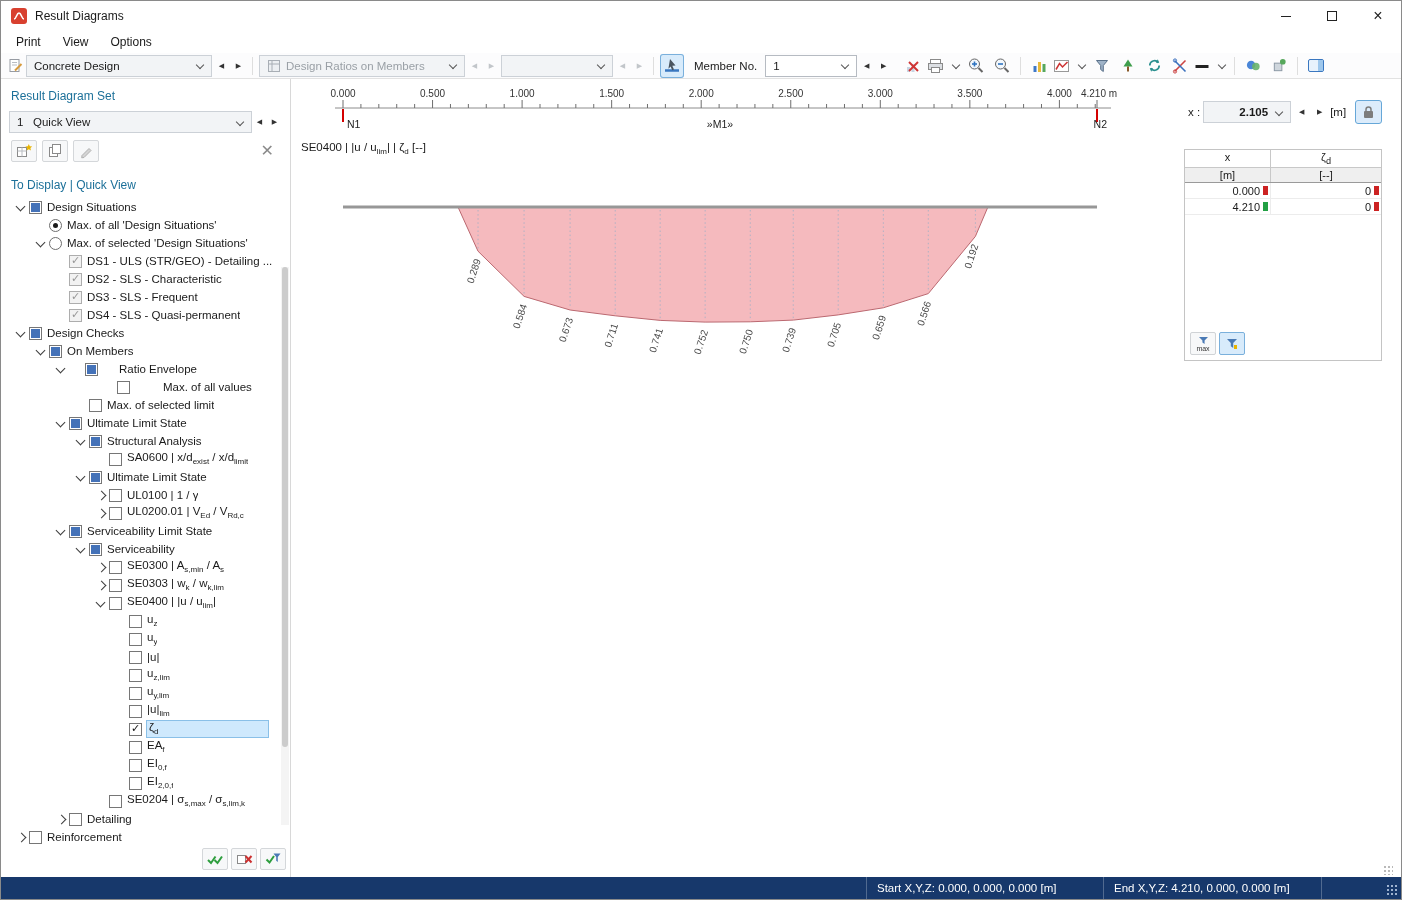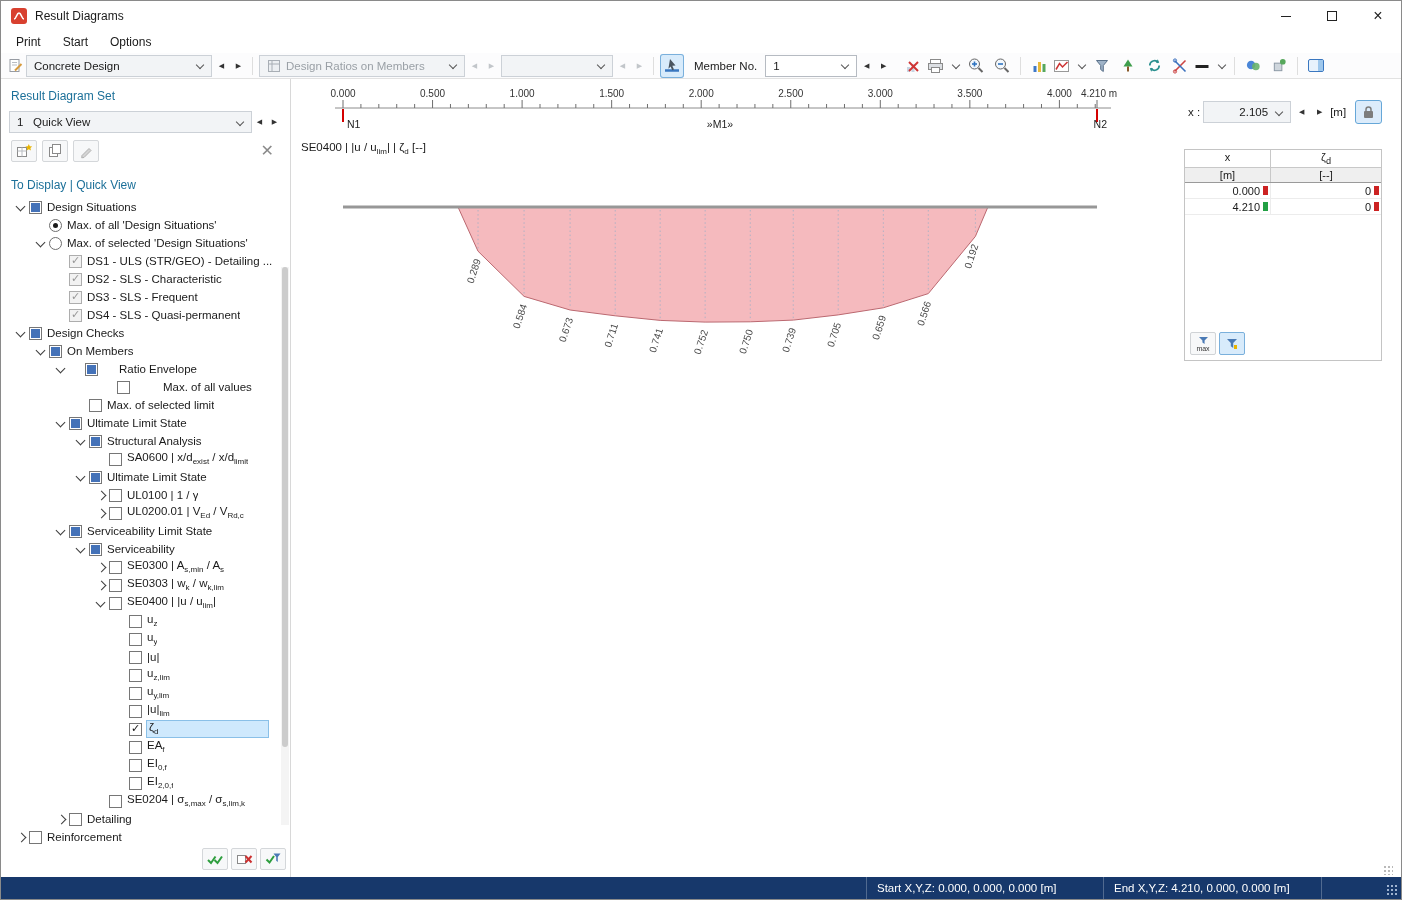--- a/index.html
+++ b/index.html
@@ -66,21 +66,21 @@
   .panel-bottom-btns{position:absolute;left:201px;bottom:7px;display:flex;gap:3px;}
 
   
   .main{flex:1;position:relative;background:#fff;overflow:hidden;}
   svg{font-family:"Liberation Sans","DejaVu Sans",sans-serif;}
   #draw{position:absolute;left:0;top:0;}
   .diagram-title{position:absolute;left:10px;top:62px;font-size:11.5px;color:#1a1a1a;}
   .diagram-title sub{font-size:8px;}
   .x-ctl{position:absolute;left:897px;top:21px;display:flex;align-items:center;gap:3px;font-size:11.5px;}
   .x-ctl .combo{width:88px;}
-  .x-ctl .cval{text-align:right;}
+  .x-ctl .cval{text-align:right;font-weight:bold;}
   .lock-btn{width:27px;height:24px;background:#dcecfb;border:1px solid #66a7d8;border-radius:3px;display:flex;align-items:center;justify-content:center;margin-left:6px;}
   .rtable{position:absolute;left:893px;top:70px;width:198px;height:212px;border:1px solid #c4c4c4;background:#fff;font-size:11px;}
   .rt-head{display:flex;border-bottom:1px solid #c8c8c8;}
   .rt-units{display:flex;background:#efefef;border-bottom:1px solid #9a9a9a;}
   .rt-col1{width:86px;border-right:1px solid #c8c8c8;text-align:center;padding:1px 0;}
   .rt-col2{flex:1;text-align:center;padding:1px 0;}
   .rt-row{display:flex;border-bottom:1px solid #ececec;height:16px;align-items:center;}
   .rt-cell{display:flex;align-items:center;justify-content:flex-end;padding-right:2px;}
   .rt-cell.c1{width:86px;border-right:1px solid #ececec;height:100%;}
   .rt-cell.c2{flex:1;height:100%;}
@@ -121,21 +121,21 @@
           <span class="max-glyph"></span>
         </div>
       <div class="win-btn">
           <span class="close-glyph">×</span>
         </div>
     </div>
   </div>
 
   <div class="menubar">
     <span class="menu-item">Print</span>
-    <span class="menu-item">Start</span>
+    <span class="menu-item">View</span>
     <span class="menu-item">Options</span>
   </div>
 
   <div class="toolbar">
     <svg width="17" height="16" viewBox="0 0 17 16">
         <rect x="3" y="1.5" width="9" height="12" fill="#fff" stroke="#979ca3"></rect>
         <line x1="5" y1="4.5" x2="10" y2="4.5" stroke="#b8bcc2"></line>
         <line x1="5" y1="7" x2="10" y2="7" stroke="#b8bcc2"></line>
         <line x1="8" y1="12.5" x2="14.5" y2="6" stroke="#d79b3c" stroke-width="2"></line>
       </svg>

